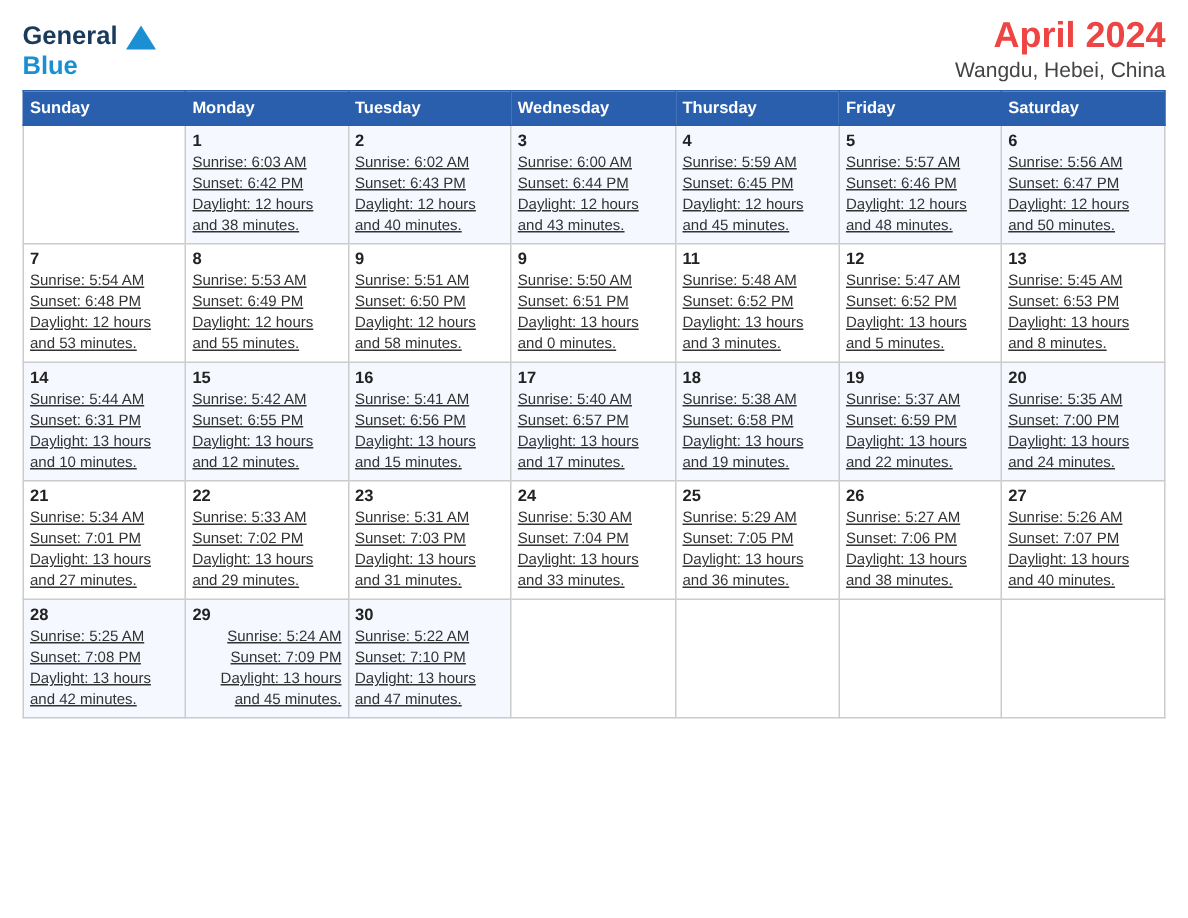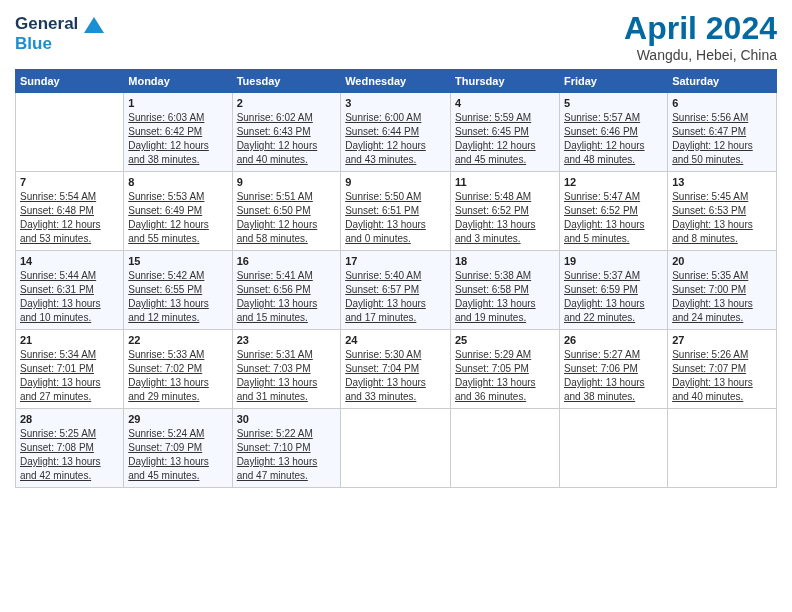--- a/index.html
+++ b/index.html
@@ -22,23 +22,23 @@
     }
     .logo {
       display: flex;
       align-items: center;
       margin-top: 4px;
     }
     .title-block {
       text-align: right;
     }
     .month-title {
-      font-size: 32px;
+      font-size: 24px;
       font-weight: bold;
-      color: #0369a1;
+      color: #ef4444;
     }
     .location {
       font-size: 14px;
       color: #444;
     }
     table {
       width: 100%;
       border-collapse: collapse;
       font-size: 10px;
       padding-left: 36px;
@@ -318,21 +318,21 @@
         <tr>
           <td>
             <span class="day-num">28</span>
             <div class="day-info" style="white-space: pre-line;">Sunrise: 5:25 AM
 Sunset: 7:08 PM
 Daylight: 13 hours
 and 42 minutes.</div>
           </td>
           <td>
             <span class="day-num">29</span>
-            <div class="day-info" style="white-space: pre-line;">Sunrise: 5:24 AM
+            <div class="day-info" style="white-space: pre-line; text-align: right;">Sunrise: 5:24 AM
 Sunset: 7:09 PM
 Daylight: 13 hours
 and 45 minutes.</div>
           </td>
           <td>
             <span class="day-num">30</span>
             <div class="day-info" style="white-space: pre-line;">Sunrise: 5:22 AM
 Sunset: 7:10 PM
 Daylight: 13 hours
 and 47 minutes.</div>

